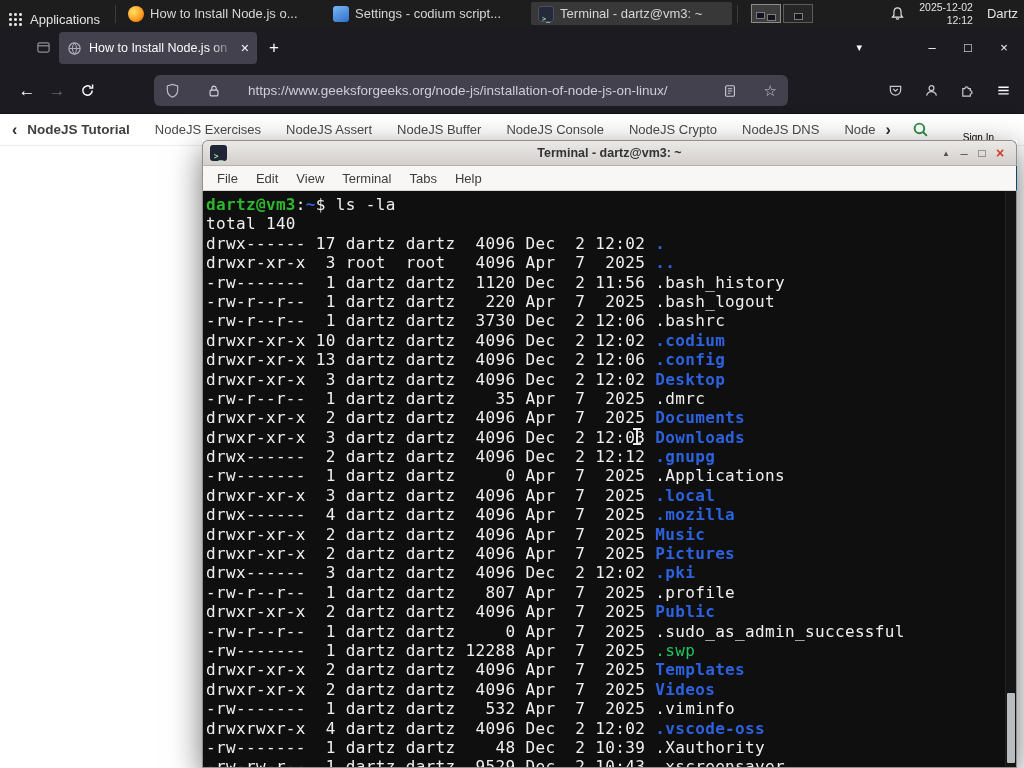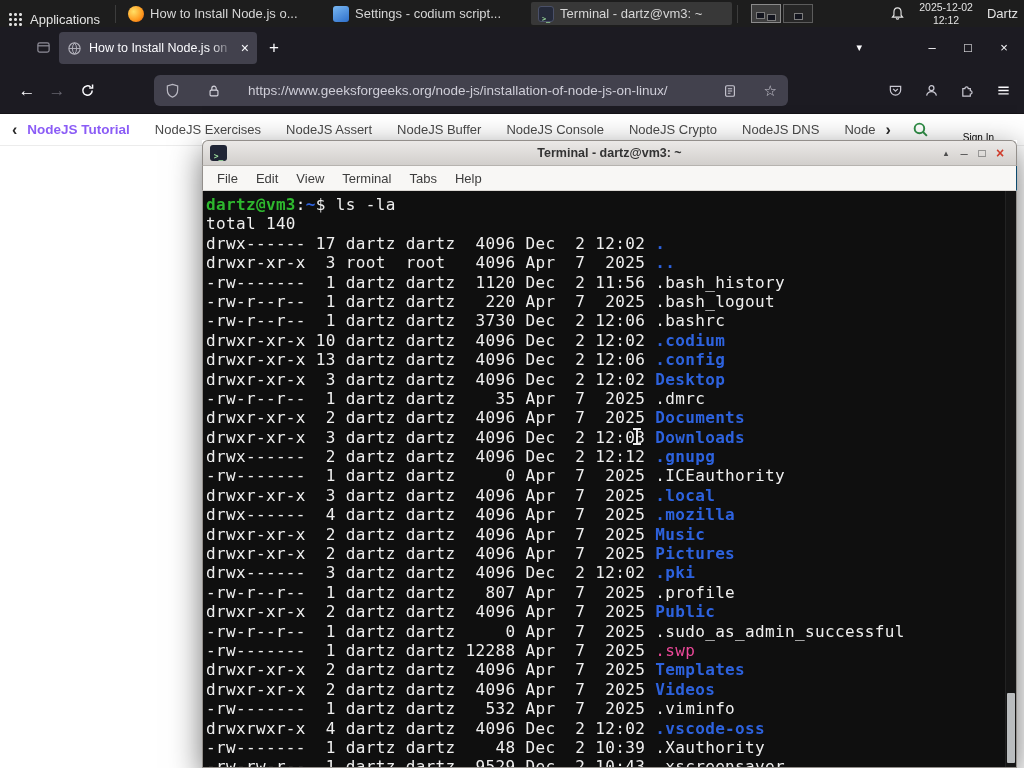--- a/index.html
+++ b/index.html
@@ -26,21 +26,21 @@
   .tb-icon.terminal { background:#252a3a; border:1px solid #4a5068; text-align:center; }
   .tb-icon.terminal::before { content:">_"; color:#9fe09f; font:700 7px/13px "DejaVu Sans Mono",monospace; }
   .tb-label { font-size:13px; color:#d6d6d6; white-space:nowrap; overflow:hidden; }
   .pager { display:flex; gap:2px; margin-left:8px; }
   .pager-cell { width:30px; height:19px; border:1px solid #5c5c5c; background:#262626; position:relative; }
   .pager-cell.active { background:#3e3e3e; border-color:#8b8b8b; }
   .mw { position:absolute; width:9px; height:7px; background:#14161f; border:1px solid #7c7c7c; }
   .mw.a { left:4px; top:7px; } .mw.b { left:15px; top:9px; } .mw.c { left:10px; top:8px; }
   .panel-right { margin-left:auto; display:flex; align-items:center; gap:14px; padding-right:6px; }
   .bell { display:flex; align-items:center; }
-  .clock { text-align:center; line-height:1.18; }
+  .clock { text-align:right; line-height:1.18; }
   .clock-date { font-size:10.5px; } .clock-time { font-size:10.5px; }
   .panel-user { font-size:13px; }
 
   
   .tabbar { position:absolute; top:27px; left:0; width:1024px; height:41px; background:#1c1b22;
             display:flex; align-items:center; padding:0 8px; z-index:2; }
   .fxview { margin-left:28px; display:flex; align-items:center; }
   .tab { width:198px; height:32px; margin-left:8px; margin-top:1px; background:#42414d; border-radius:4px;
          display:flex; align-items:center; gap:7px; padding:12px 8px; position:relative; }
   .tab-title { flex:1; font-size:12.5px; color:#fbfbfe; white-space:nowrap; overflow:hidden; position:relative; }
@@ -69,21 +69,21 @@
   .nav-right { margin-left:auto; display:flex; align-items:center; gap:21px; padding-right:13px; }
 
   
   .gfgbar { position:absolute; top:114px; left:0; width:1024px; height:32px; background:#fff;
             border-bottom:1px solid #ececec; display:flex; align-items:center; gap:10px;
             padding:0 14px 0 12px; z-index:1; }
   .chev { font-size:16px; font-weight:700; color:#2a2a2a; line-height:1; }
   .chev.left::before { content:"‹"; } .chev.right::before { content:"›"; }
   .gfg-items { display:flex; align-items:center; gap:25px; overflow:hidden; white-space:nowrap; }
   .gfg-item { font-size:13px; color:#4a4a4a; }
-  .gfg-item.first { font-weight:700; color:#8b5cf6; font-size:13.5px; }
+  .gfg-item.first { font-weight:700; color:#404040; font-size:13.5px; }
   .gfg-search { margin-left:auto; display:flex; align-items:center; }
   .gfg-signin { margin:16px 16px 0 24px; font-size:10px; color:#000000; }
 
   .pagebody { position:absolute; top:146px; left:0; width:1024px; height:622px; background:#fff; }
 
   
   .termwin { position:absolute; left:202px; top:140px; width:815px; height:628px;
              display:flex; flex-direction:column; box-shadow:0 10px 30px rgba(0,0,0,.55); z-index:10; }
   .term-title { height:26px; flex:none; background:linear-gradient(#ebe9e7,#d2cfcc);
                 border:1px solid #938f8b; border-bottom:1px solid #b6b3af; border-radius:6px 6px 0 0;
@@ -102,21 +102,21 @@
                border-right:1px solid #0c4a6e; border-bottom:1px solid #dbd8d4;
                display:flex; align-items:center; padding-left:5px; }
   .term-menu-item { padding:0 9px; font-size:13px; color:#3d3d3d; line-height:25px; }
   .term-body { flex:1; background:#0f0f0f; border:1px solid #938f8b; border-top:none;
                position:relative; overflow:hidden; padding:4px 14px 0 3px; }
   .term-pre { font-family:"DejaVu Sans Mono",monospace; font-size:16px; line-height:19.4px;
               letter-spacing:.35px; color:#efefef; }
   .tline { white-space:pre; height:19.4px; }
   .tgreen { color:#2eb82e; font-weight:700; }
   .tblue { color:#2d62de; font-weight:700; }
-  .tdim { color:#ec4899; }
+  .tdim { color:#22c55e; }
   .term-scroll { position:absolute; top:0; right:0; bottom:0; width:11px; background:#151515;
                  border-left:1px solid #222; }
   .term-thumb { position:absolute; left:1px; right:1px; bottom:4px; height:70px;
                 background:#b9bcbe; border-radius:1px; }
 
   
   .ibeam { position:absolute; left:636px; top:429px; width:2px; height:15px; background:#ececec;
            z-index:20; filter:drop-shadow(0 0 1px rgba(0,0,0,.8)); }
   .ibeam::before, .ibeam::after { content:""; position:absolute; left:-3px; width:8px; height:2px; background:#ececec; }
   .ibeam::before { top:-1px; } .ibeam::after { bottom:-1px; }
@@ -306,21 +306,21 @@
           <div class="tline"><span>-rw-------  1 dartz dartz  1120 Dec  2 11:56 </span><span>.bash_history</span></div>
           <div class="tline"><span>-rw-r--r--  1 dartz dartz   220 Apr  7  2025 </span><span>.bash_logout</span></div>
           <div class="tline"><span>-rw-r--r--  1 dartz dartz  3730 Dec  2 12:06 </span><span>.bashrc</span></div>
           <div class="tline"><span>drwxr-xr-x 10 dartz dartz  4096 Dec  2 12:02 </span><span class="tblue">.codium</span></div>
           <div class="tline"><span>drwxr-xr-x 13 dartz dartz  4096 Dec  2 12:06 </span><span class="tblue">.config</span></div>
           <div class="tline"><span>drwxr-xr-x  3 dartz dartz  4096 Dec  2 12:02 </span><span class="tblue">Desktop</span></div>
           <div class="tline"><span>-rw-r--r--  1 dartz dartz    35 Apr  7  2025 </span><span>.dmrc</span></div>
           <div class="tline"><span>drwxr-xr-x  2 dartz dartz  4096 Apr  7  2025 </span><span class="tblue">Documents</span></div>
           <div class="tline"><span>drwxr-xr-x  3 dartz dartz  4096 Dec  2 12:03 </span><span class="tblue">Downloads</span></div>
           <div class="tline"><span>drwx------  2 dartz dartz  4096 Dec  2 12:12 </span><span class="tblue">.gnupg</span></div>
-          <div class="tline"><span>-rw-------  1 dartz dartz     0 Apr  7  2025 </span><span>.ICEauthority</span></div>
+          <div class="tline"><span>-rw-------  1 dartz dartz     0 Apr  7  2025 </span><span>.Applications</span></div>
           <div class="tline"><span>drwxr-xr-x  3 dartz dartz  4096 Apr  7  2025 </span><span class="tblue">.local</span></div>
           <div class="tline"><span>drwx------  4 dartz dartz  4096 Apr  7  2025 </span><span class="tblue">.mozilla</span></div>
           <div class="tline"><span>drwxr-xr-x  2 dartz dartz  4096 Apr  7  2025 </span><span class="tblue">Music</span></div>
           <div class="tline"><span>drwxr-xr-x  2 dartz dartz  4096 Apr  7  2025 </span><span class="tblue">Pictures</span></div>
           <div class="tline"><span>drwx------  3 dartz dartz  4096 Dec  2 12:02 </span><span class="tblue">.pki</span></div>
           <div class="tline"><span>-rw-r--r--  1 dartz dartz   807 Apr  7  2025 </span><span>.profile</span></div>
           <div class="tline"><span>drwxr-xr-x  2 dartz dartz  4096 Apr  7  2025 </span><span class="tblue">Public</span></div>
           <div class="tline"><span>-rw-r--r--  1 dartz dartz     0 Apr  7  2025 </span><span>.sudo_as_admin_successful</span></div>
           <div class="tline"><span>-rw-------  1 dartz dartz 12288 Apr  7  2025 </span><span class="tdim">.swp</span></div>
           <div class="tline"><span>drwxr-xr-x  2 dartz dartz  4096 Apr  7  2025 </span><span class="tblue">Templates</span></div>

